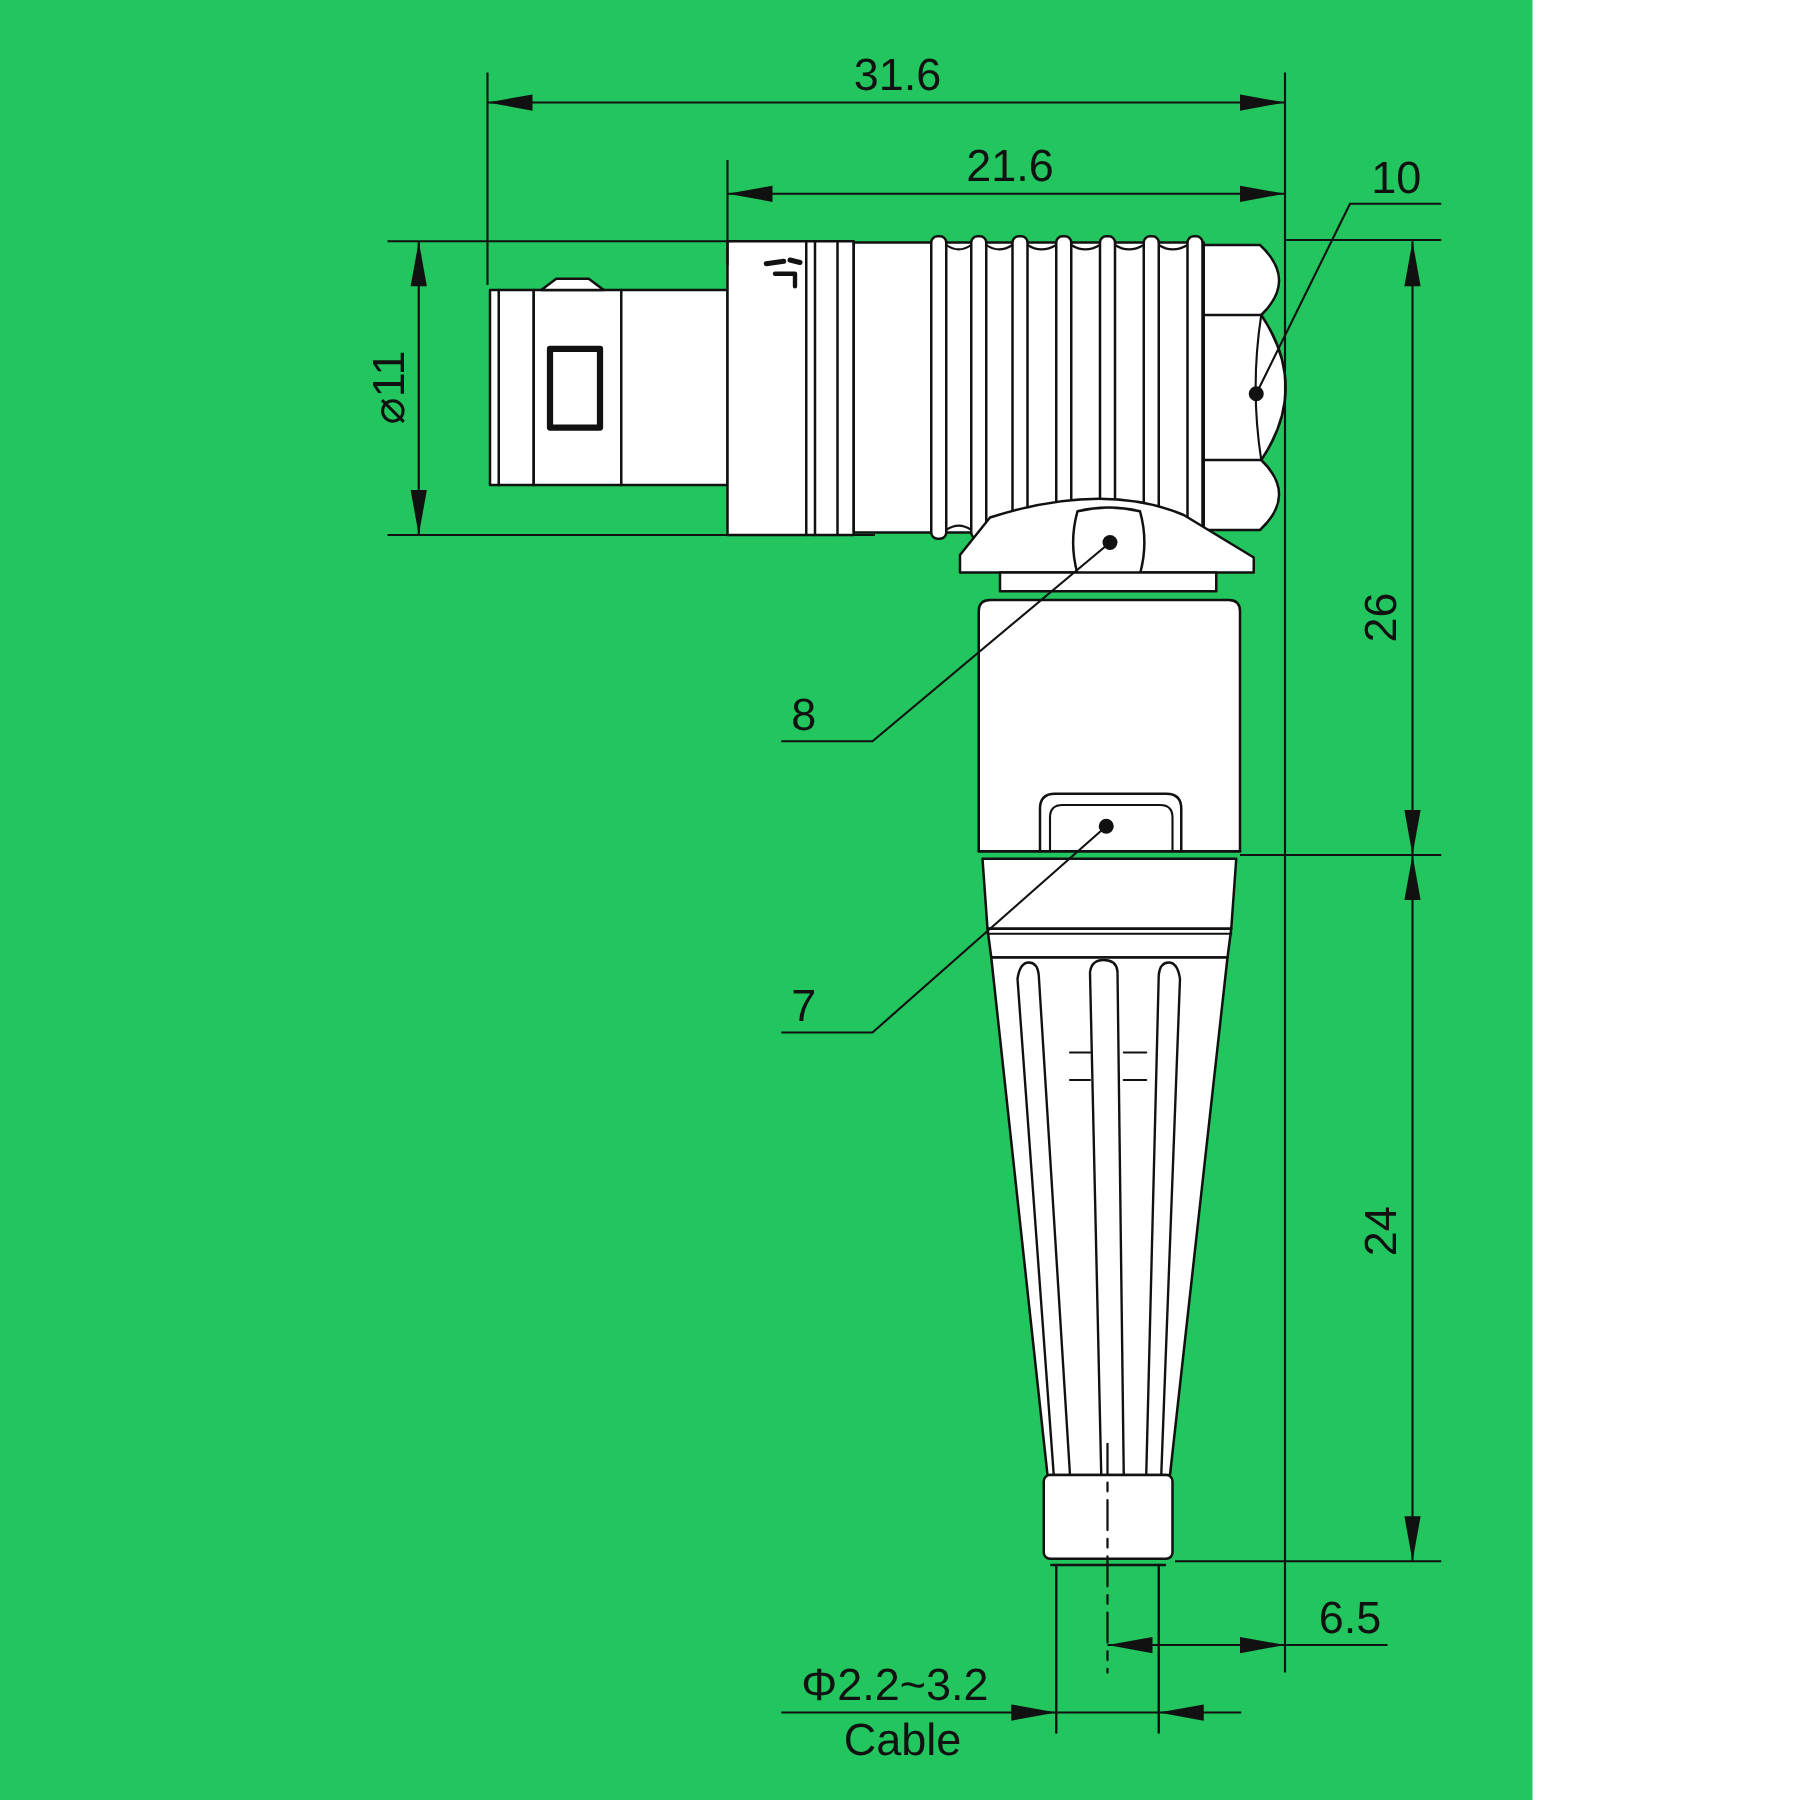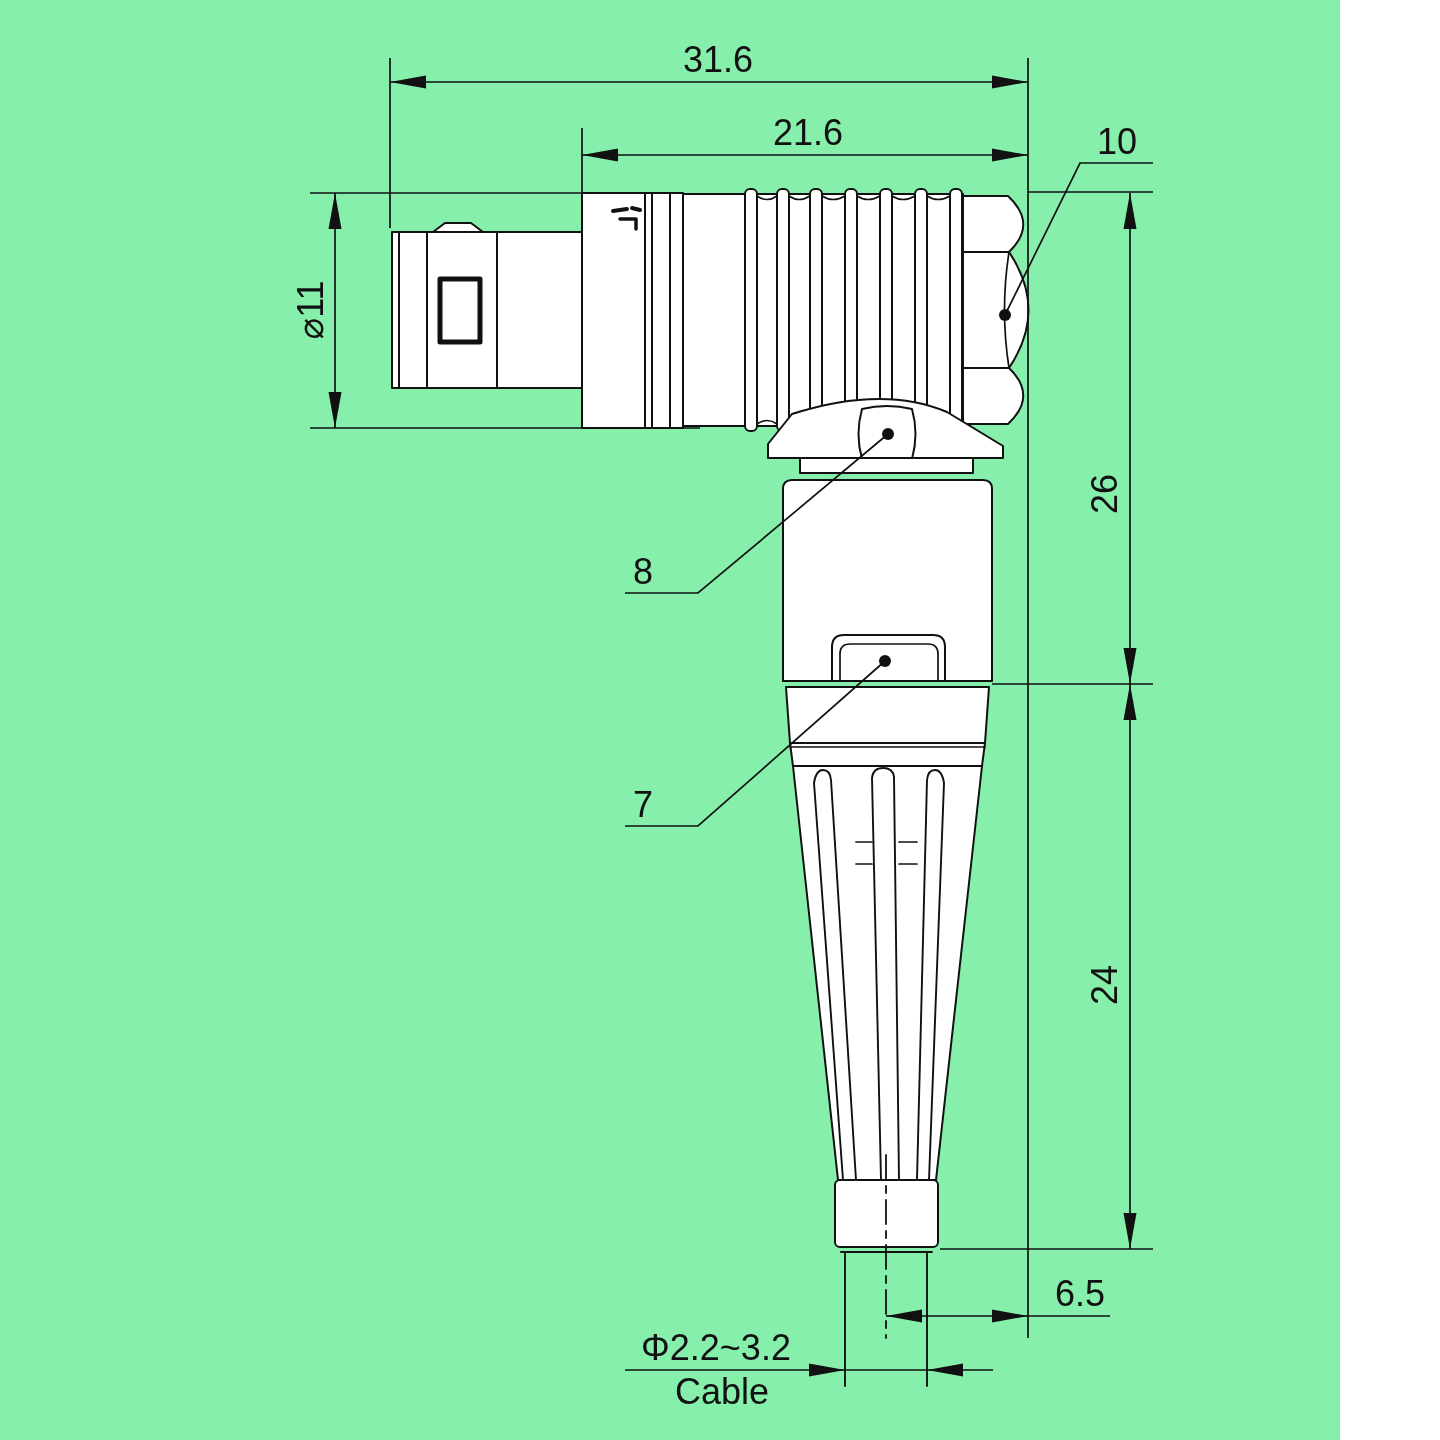--- a/index.html
+++ b/index.html
@@ -1,19 +1,19 @@
 <!DOCTYPE html>
 <html><head>
 <meta charset="utf-8">
 <style>
   html,body{margin:0;padding:0;background:#ffffff;}
   .canvas{
     position:relative;
-    width:1340px;height:1440px;
-    background:#86efac;
+    width:1226px;height:1440px;
+    background:#22c55e;
     font-family:"Liberation Sans","DejaVu Sans",sans-serif;
     overflow:hidden;
   }
   svg{display:block;}
   svg text{
     font-family:"Liberation Sans","DejaVu Sans",sans-serif;
     fill:#111111;
   }
   .dim-text{font-size:36px;}
   .watermark{

